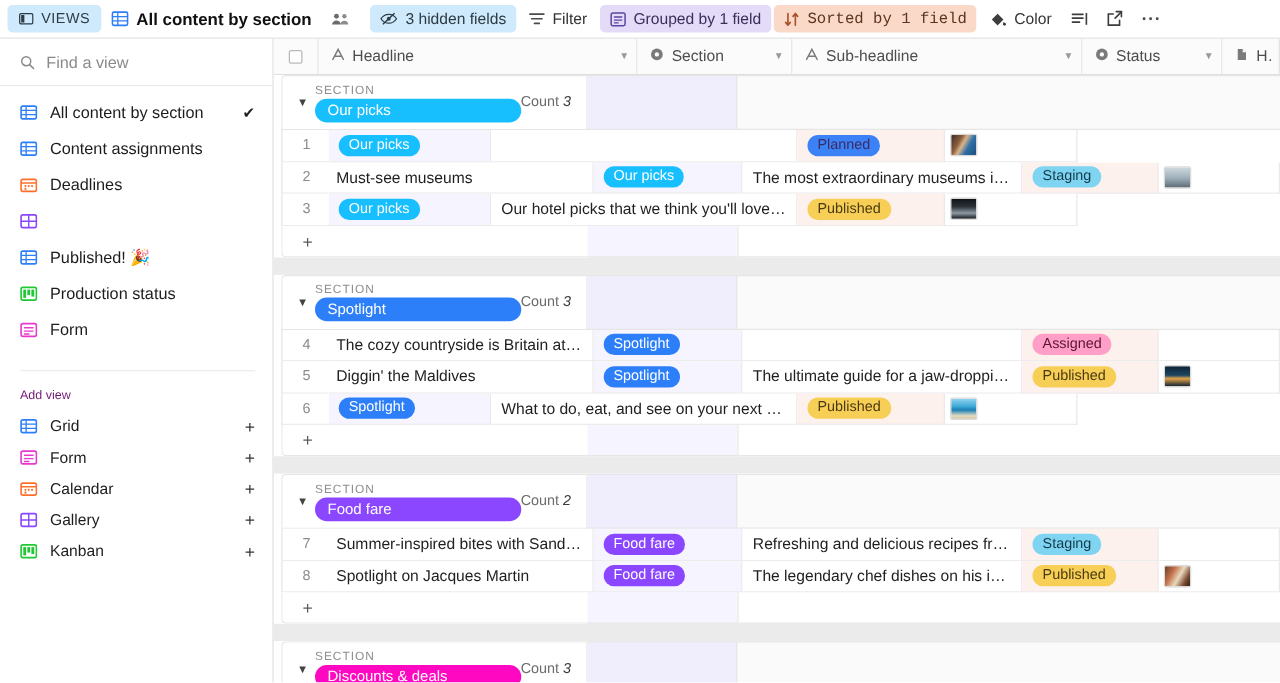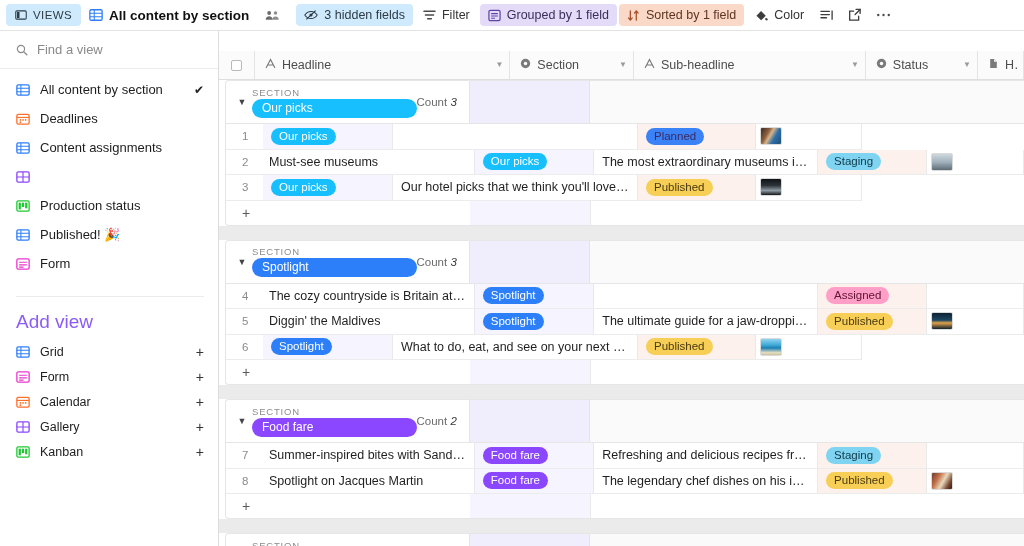--- a/index.html
+++ b/index.html
@@ -26,21 +26,21 @@
   }
   .tb-btn {
     display: flex; align-items: center; gap: 6px;
     height: 22px; padding: 0 8px; border-radius: 4px;
     white-space: nowrap; cursor: pointer; color: #333;
   }
   .tb-btn.pill-views { background: #cfeafc; color: #2d3b45; font-size: 11.5px; letter-spacing: .4px; padding: 0 9px; }
   .tb-btn.viewname { font-weight: bold; font-size: 13.5px; color: #111; padding-left: 6px; }
   .tb-btn.pill-hidden { background: #cfeafc; color: #2d3b45; }
   .tb-btn.pill-group  { background: #e4dbf9; color: #3a2f59; }
-  .tb-btn.pill-sort   { background: #fbd9c8; color: #5c3420; }
+  .tb-btn.pill-sort   { background: #fbd9c8; color: #5c3420; font-family: Liberation Mono, monospace; }
   .tb-btn.icon-only { padding: 0 6px; }
   .tb-sep { width: 6px; }
 
   svg.ic { display:block; }
 
   
   .body { flex: 1; display: flex; min-height: 0; }
 
   
   .sidebar {
@@ -57,34 +57,34 @@
   }
   .views-list { padding: 6px 0 8px 0; }
   .v-item {
     height: 29px; display: flex; align-items: center; gap: 10px;
     padding: 0 14px 0 16px; font-size: 13px; color: #1d1d1d; cursor: pointer;
   }
   .v-label { flex: 1; white-space: nowrap; overflow: hidden; text-overflow: ellipsis; }
   .v-check { font-size: 12px; color: #222; }
   .vdiv { height: 1px; background: #ececec; margin: 10px 14px 0 16px; }
 
-  .addview-title { font-size: 19px; color: #8b5cf6; padding: 14px 16px 6px 16px; }
+  .addview-title { font-size: 10px; color: #701a75; padding: 14px 16px 6px 16px; }
   .a-item {
     height: 25px; display: flex; align-items: center; gap: 10px;
     padding: 0 14px 0 16px; font-size: 12.5px; color: #1d1d1d; cursor: pointer;
   }
   .a-label { flex: 1; }
   .a-plus { color: #333; font-size: 14px; line-height: 1; }
 
   
   .ticon { width: 14px; height: 14px; flex: 0 0 14px; border-radius: 2px; position: relative; }
   .ticon svg { position: absolute; inset: 0; }
 
   
-  .grid-wrap { flex: 1; min-width: 0; background: #fff; position: relative; overflow: hidden; margin-top: 20px; }
+  .grid-wrap { flex: 1; min-width: 0; background: #fff; position: relative; overflow: hidden; }
   .grid-head {
     height: 29px; display: flex; align-items: stretch;
     background: #fbfbfb; border-bottom: 1px solid #dfdfdf;
     font-size: 12.5px; color: #4d4d4d;
   }
   .hcell {
     display: flex; align-items: center; gap: 6px;
     border-right: 1px solid #e4e4e4; padding: 0 6px 0 10px;
     position: relative; cursor: pointer; background:#fbfbfb;
   }
@@ -300,66 +300,66 @@
                 <rect x="1" y="2.2" width="14" height="11.6" rx="1.6" stroke="#2d7ff9" stroke-width="1.5" fill="none"></rect>
                 <path d="M1 6h14M1 10h14M5.6 2.2v11.6" stroke="#2d7ff9" stroke-width="1.2"></path>
               </svg>
             </span>
             <span class="v-label">All content by section</span>
             <span class="v-check">✔</span>
           </div>
           <div class="v-item">
             <span class="ticon">
               <svg width="14" height="14" viewBox="0 0 16 16">
+                <rect x="1" y="2.2" width="14" height="11.6" rx="1.6" stroke="#2d7ff9" stroke-width="1.5" fill="none"></rect>
+                <path d="M1 6h14M1 10h14M5.6 2.2v11.6" stroke="#2d7ff9" stroke-width="1.2"></path>
+              </svg>
+            </span>
+            <span class="v-label">Content assignments</span>
+          </div>
+          <div class="v-item">
+            <span class="ticon">
+              <svg width="14" height="14" viewBox="0 0 16 16">
                 <rect x="1" y="2.8" width="14" height="11" rx="1.6" stroke="#ff6f2c" stroke-width="1.5" fill="none"></rect>
                 <path d="M1 6.2h14" stroke="#ff6f2c" stroke-width="1.3"></path>
                 <circle cx="5" cy="9" r="1" fill="#ff6f2c"></circle>
                 <circle cx="8" cy="9" r="1" fill="#ff6f2c"></circle>
                 <circle cx="11" cy="9" r="1" fill="#ff6f2c"></circle>
                 <circle cx="5" cy="11.6" r="1" fill="#ff6f2c"></circle>
               </svg>
             </span>
             <span class="v-label">Deadlines</span>
           </div>
           <div class="v-item">
             <span class="ticon">
               <svg width="14" height="14" viewBox="0 0 16 16">
+                <rect x="1" y="2.2" width="14" height="11.6" rx="1.6" stroke="#8b46ff" stroke-width="1.5" fill="none"></rect>
+                <path d="M8 2.2v11.6M1 8h14" stroke="#8b46ff" stroke-width="1.3"></path>
+              </svg>
+            </span>
+          </div>
+          <div class="v-item">
+            <span class="ticon">
+              <svg width="14" height="14" viewBox="0 0 16 16">
                 <rect x="1" y="2.2" width="14" height="11.6" rx="1.6" stroke="#2d7ff9" stroke-width="1.5" fill="none"></rect>
                 <path d="M1 6h14M1 10h14M5.6 2.2v11.6" stroke="#2d7ff9" stroke-width="1.2"></path>
               </svg>
             </span>
-            <span class="v-label">Content assignments</span>
-          </div>
-          <div class="v-item">
-            <span class="ticon">
-              <svg width="14" height="14" viewBox="0 0 16 16">
-                <rect x="1" y="2.2" width="14" height="11.6" rx="1.6" stroke="#8b46ff" stroke-width="1.5" fill="none"></rect>
-                <path d="M8 2.2v11.6M1 8h14" stroke="#8b46ff" stroke-width="1.3"></path>
-              </svg>
-            </span>
+            <span class="v-label">Published! 🎉</span>
           </div>
           <div class="v-item">
             <span class="ticon">
               <svg width="14" height="14" viewBox="0 0 16 16">
                 <rect x="1" y="2.2" width="14" height="11.6" rx="1.6" stroke="#20c933" stroke-width="1.5" fill="none"></rect>
                 <rect x="3" y="4.2" width="2.6" height="7.6" fill="#20c933"></rect>
                 <rect x="6.7" y="4.2" width="2.6" height="5" fill="#20c933"></rect>
                 <rect x="10.4" y="4.2" width="2.6" height="6.4" fill="#20c933"></rect>
               </svg>
             </span>
             <span class="v-label">Production status</span>
-          </div>
-          <div class="v-item">
-            <span class="ticon">
-              <svg width="14" height="14" viewBox="0 0 16 16">
-                <rect x="1" y="2.2" width="14" height="11.6" rx="1.6" stroke="#2d7ff9" stroke-width="1.5" fill="none"></rect>
-                <path d="M1 6h14M1 10h14M5.6 2.2v11.6" stroke="#2d7ff9" stroke-width="1.2"></path>
-              </svg>
-            </span>
-            <span class="v-label">Published! 🎉</span>
           </div>
           <div class="v-item">
             <span class="ticon">
               <svg width="14" height="14" viewBox="0 0 16 16">
                 <rect x="1" y="2.2" width="14" height="11.6" rx="1.6" stroke="#e838cd" stroke-width="1.5" fill="none"></rect>
                 <path d="M3.6 6h8.8M3.6 9h8.8M3.6 11.6h5" stroke="#e838cd" stroke-width="1.3"></path>
               </svg>
             </span>
             <span class="v-label">Form</span>
           </div>

